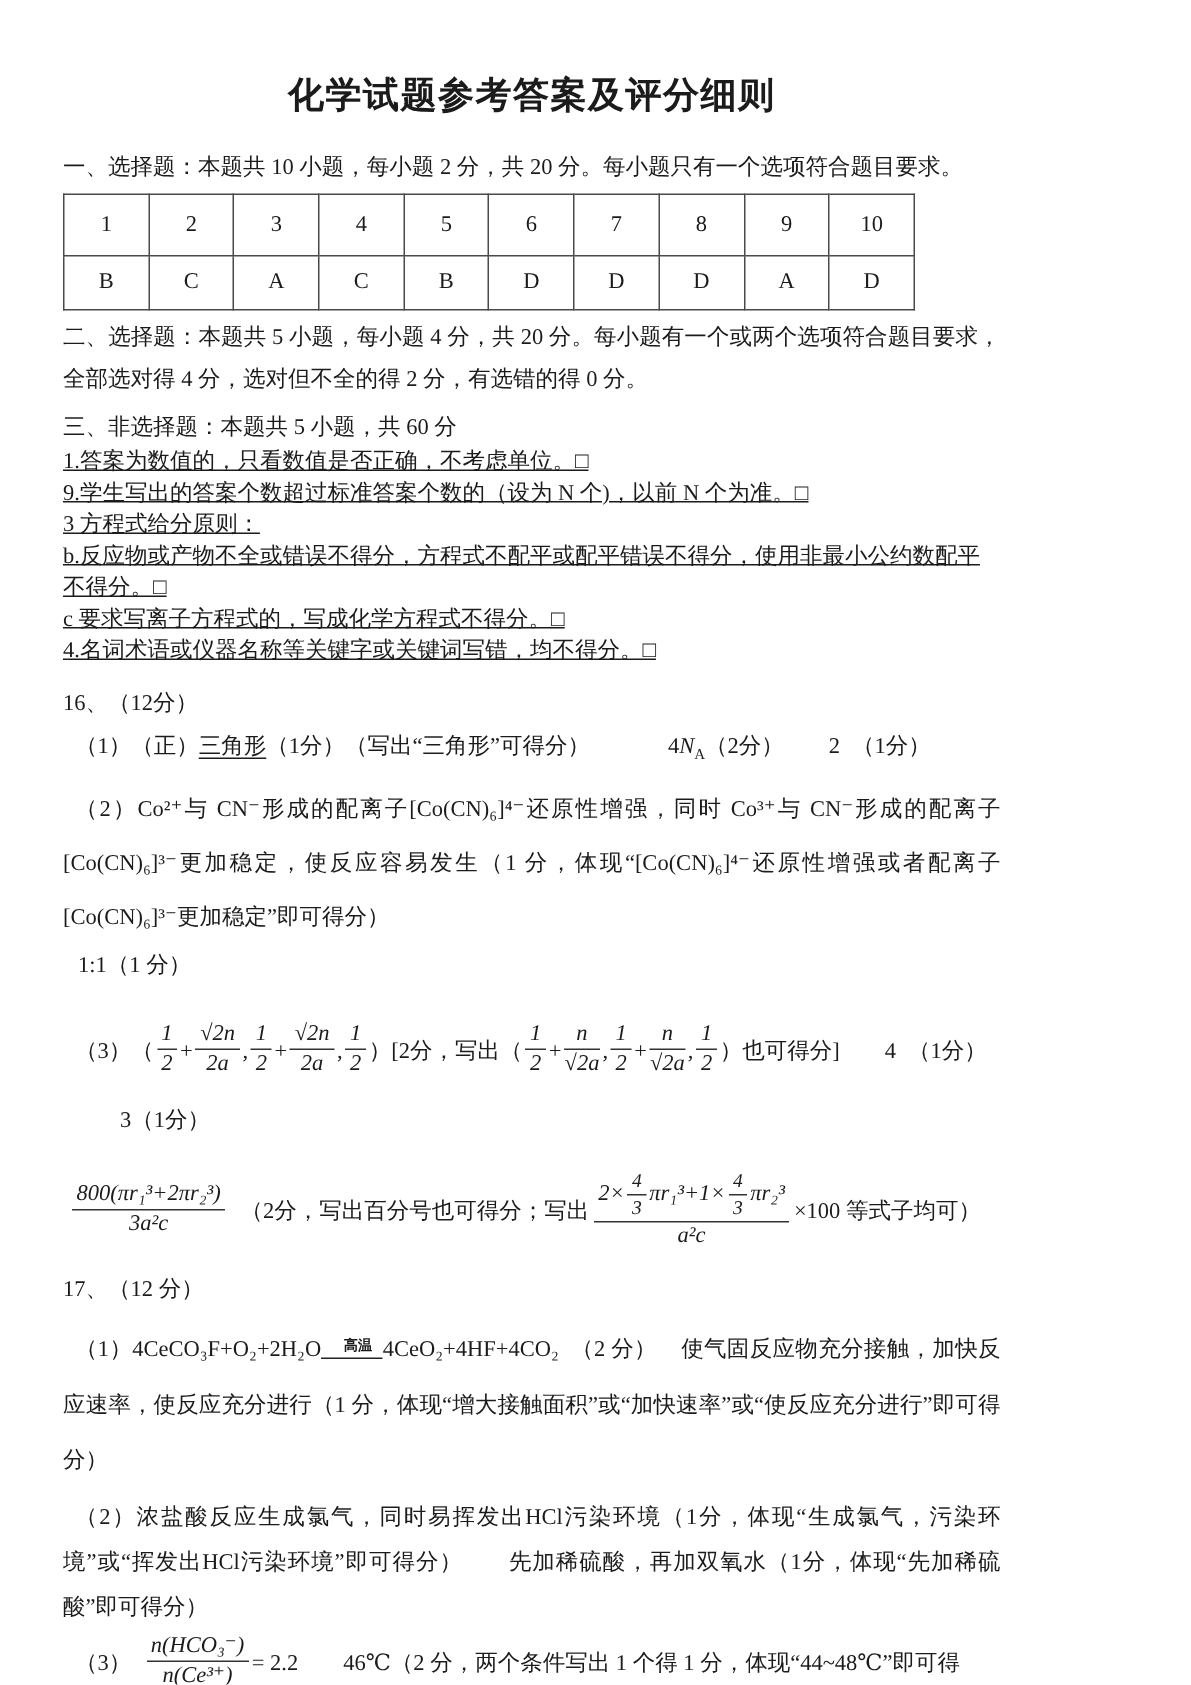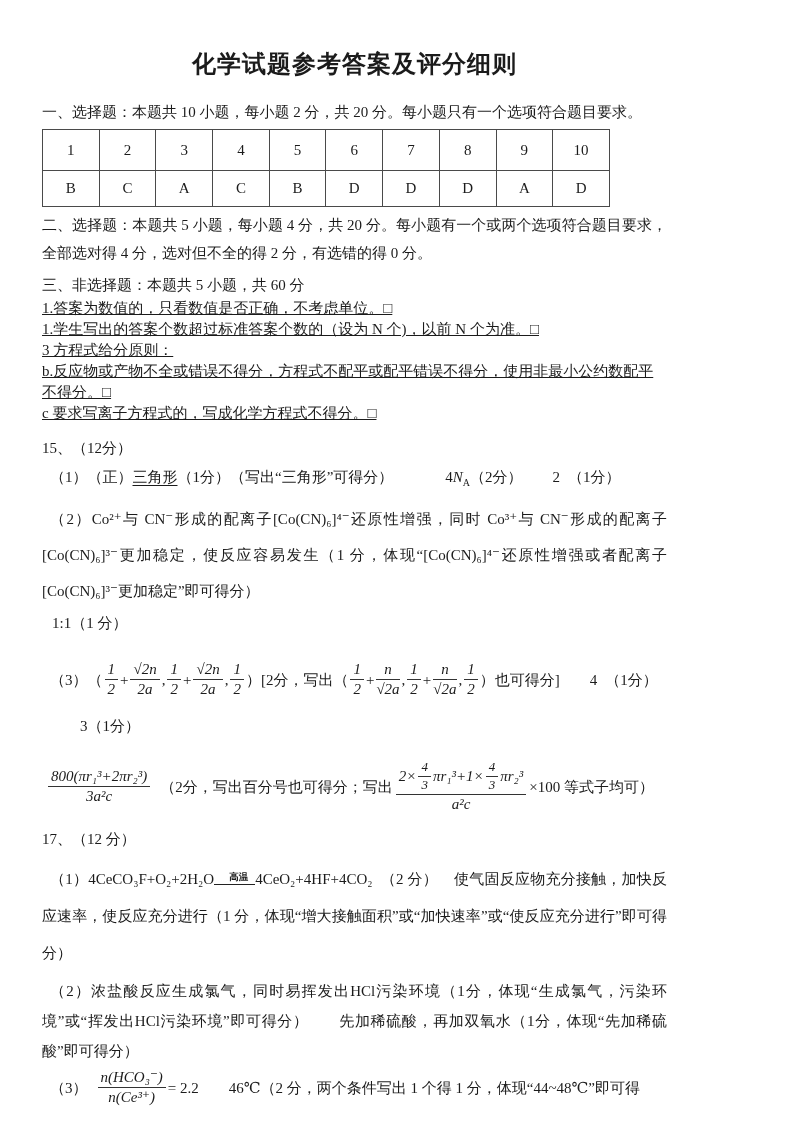--- a/index.html
+++ b/index.html
@@ -102,27 +102,28 @@
   </tbody>
     </table>
 
   <p class="sec2-heading">二、选择题：本题共 5 小题，每小题 4 分，共 20 分。每小题有一个或两个选项符合题目要求，全部选对得 4 分，选对但不全的得 2 分，有选错的得 0 分。</p>
 
 
   <p class="sec3-heading">三、非选择题：本题共 5 小题，共 60 分</p>
 
   <div class="notes">
     <p>1.答案为数值的，只看数值是否正确，不考虑单位。□</p>
-    <p>1.学生写出的答案个数超过标准答案个数的（设为 N 个)，以前 N 个为准。□</p>
+    <p>9.学生写出的答案个数超过标准答案个数的（设为 N 个)，以前 N 个为准。□</p>
     <p>3 方程式给分原则：</p>
     <p>b.反应物或产物不全或错误不得分，方程式不配平或配平错误不得分，使用非最小公约数配平不得分。□</p>
     <p>c 要求写离子方程式的，写成化学方程式不得分。□</p>
+    <p>4.名词术语或仪器名称等关键字或关键词写错，均不得分。□</p>
   </div>
 
-  <p class="qhead">15、（12分）</p>
+  <p class="qhead">16、（12分）</p>
 
   <p class="ansline"><span>（1）（正）</span><span class="u">三角形</span><span>（1分）（写出“三角形”可得分）</span><span class="gap-lg"></span><span><span>4</span><span class="italic">N</span><sub>A</sub></span><span>（2分）</span><span class="gap-md"></span><span>2</span><span class="gap-xs"></span><span>（1分）</span></p>
 
   <p class="para">（2）Co²⁺与 CN⁻形成的配离子[Co(CN)₆]⁴⁻还原性增强，同时 Co³⁺与 CN⁻形成的配离子[Co(CN)₆]³⁻更加稳定，使反应容易发生（1 分，体现“[Co(CN)₆]⁴⁻还原性增强或者配离子[Co(CN)₆]³⁻更加稳定”即可得分）</p>
 
   <p class="ratio-line">1:1（1 分）</p>
 
   <p class="frac-line"><span>（3）（</span><span class="frac"><span class="num">1</span><span class="den">2</span></span><span>+</span><span class="frac"><span class="num">√2n</span><span class="den">2a</span></span><span>,</span><span class="frac"><span class="num">1</span><span class="den">2</span></span><span>+</span><span class="frac"><span class="num">√2n</span><span class="den">2a</span></span><span>,</span><span class="frac"><span class="num">1</span><span class="den">2</span></span><span>）</span><span>[2分，写出（</span><span class="frac"><span class="num">1</span><span class="den">2</span></span><span>+</span><span class="frac"><span class="num">n</span><span class="den">√2a</span></span><span>,</span><span class="frac"><span class="num">1</span><span class="den">2</span></span><span>+</span><span class="frac"><span class="num">n</span><span class="den">√2a</span></span><span>,</span><span class="frac"><span class="num">1</span><span class="den">2</span></span><span>）也可得分]</span><span class="gap-md"></span><span>4</span><span class="gap-xs"></span><span>（1分）</span><span class="gap-md"></span><span>3</span><span>（1分）</span></p>
 
   <p class="formula-line"><span class="frac"><span class="num">800(πr₁³+2πr₂³)</span><span class="den">3a²c</span></span><span class="gap-xs"></span><span>（2分，写出百分号也可得分；写出</span><span class="bigfrac"><span class="bf-num">

